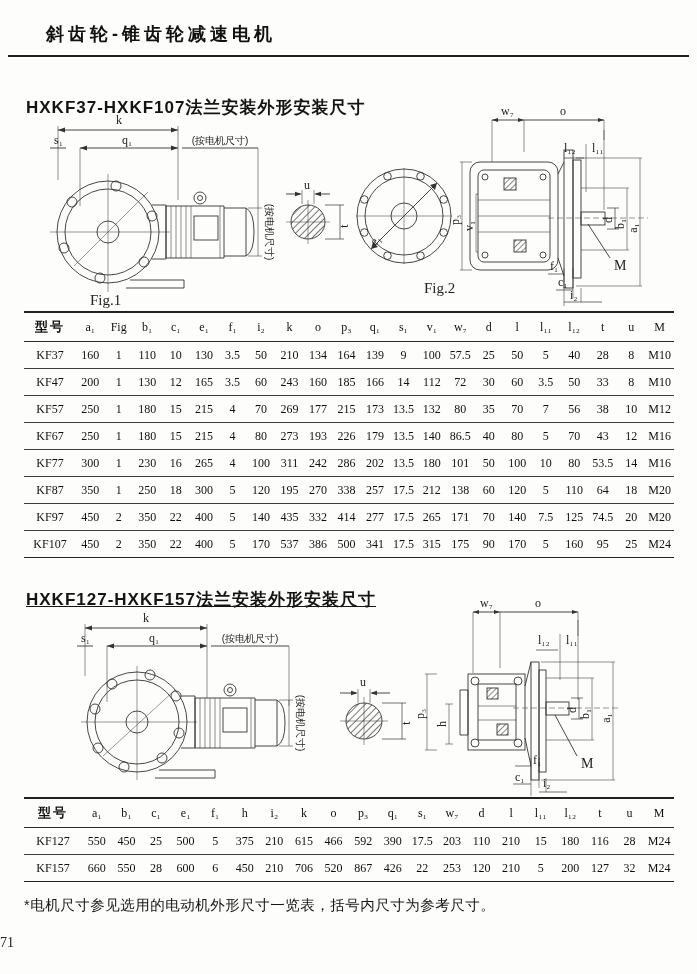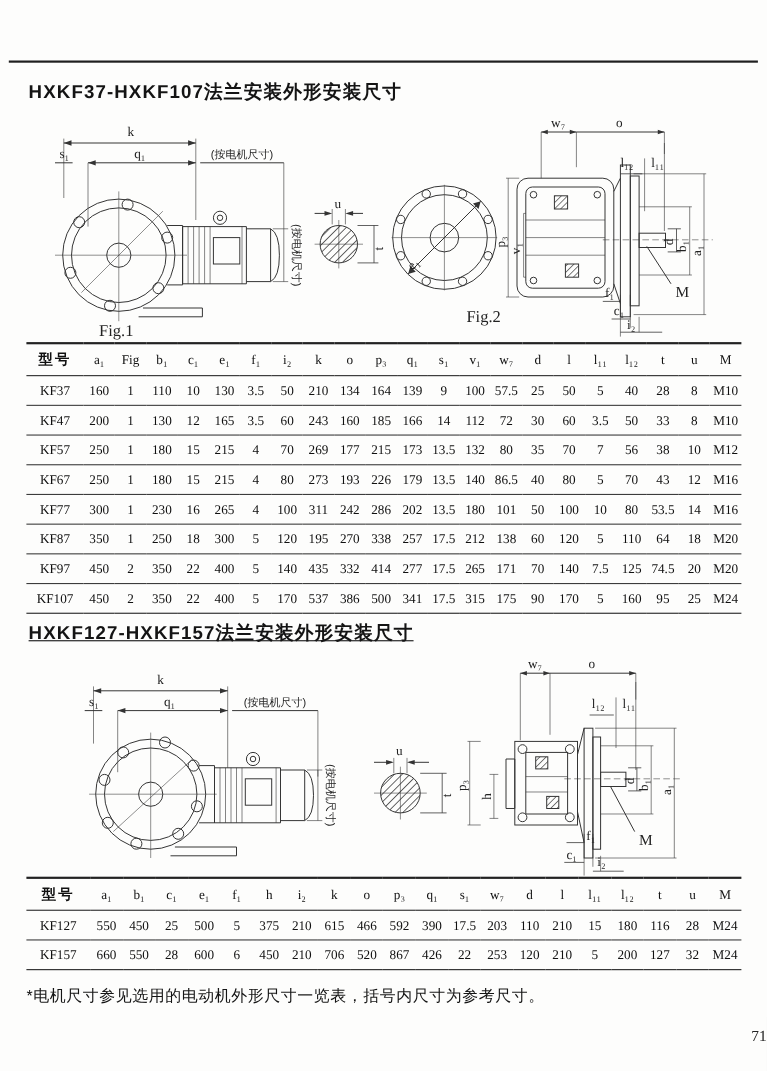--- a/index.html
+++ b/index.html
@@ -1,43 +1,44 @@
 <!DOCTYPE html>
 <html><head>
 <meta charset="utf-8">
 <style>
   html,body{margin:0;padding:0;}
   body{width:697px;height:974px;background:#f6f6f4;font-family:"Liberation Sans",sans-serif;color:#1b1b1b;position:relative;}
   .page{position:absolute;inset:0;background:#fdfdfc;overflow:hidden;}
   .doc-header{position:absolute;top:22px;left:46px;font-size:18px;font-weight:bold;letter-spacing:4px;color:#111;}
   .header-rule{position:absolute;top:55px;left:8px;width:681px;height:2px;background:#1f1f1f;}
-  .section-title{position:absolute;left:26px;font-size:17px;font-weight:600;letter-spacing:1px;color:#141414;}
+  .section-title{position:absolute;left:26px;font-size:17px;font-weight:600;letter-spacing:1px;color:#141414;margin-top:24px;}
   #sec1-title{top:72px;}
   #sec2-title{top:564px;text-decoration:underline;}
   svg{position:absolute;overflow:visible;}
   svg text{font-family:"Liberation Serif",serif;font-size:12px;fill:#222;}
   svg text.cjk{font-family:"Liberation Sans",sans-serif;font-size:10px;}
   svg text.cap{font-size:15px;}
   table.dims{position:absolute;left:24px;width:650px;border-collapse:collapse;table-layout:fixed;
     font-family:"Liberation Serif",serif;font-size:12px;text-align:center;color:#101010;}
   #table1{top:311px;}
   #table2{top:797px;}
   table.dims th{font-weight:normal;border-top:2px solid #222;border-bottom:1.5px solid #2a2a2a;padding:5px 0;white-space:nowrap;}
   table.dims th:first-child{font-family:"Liberation Sans",sans-serif;font-weight:bold;font-size:13px;letter-spacing:2px;text-align:center;}
   table.dims td{border-bottom:1px solid #3c3c3c;padding:5.5px 0;white-space:nowrap;}
   table.dims tbody tr:last-child td{border-bottom:1.5px solid #222;}
   .footnote{position:absolute;top:896px;left:24px;font-size:14.5px;letter-spacing:0.5px;color:#151515;}
-  .page-number{position:absolute;top:935px;left:0;width:100%;text-align:right;
+  .page-number{position:absolute;top:935px;left:0;width:100%;text-align:left;
     font-family:"Liberation Serif",serif;font-size:14px;color:#222;}
 </style>
 </head>
 <body>
 
 <div class="page">
 
+  <div class="doc-header">斜齿轮-锥齿轮减速电机</div>
   <div class="header-rule"></div>
 
   <div class="section-title" id="sec1-title">HXKF37-HXKF107法兰安装外形安装尺寸</div>
 
   <svg id="fig1" style="left:30px;top:108px" width="240" height="200" viewBox="0 0 240 200">
     <g stroke="#333" fill="none" stroke-width="0.9">
       <path d="M28,18 V72 M148,18 V92 M50,40 V98 M228,40 V100" stroke-width="0.55"></path>
       <path d="M28,22 H148"></path>
         <path d="M20,40 H36 M50,40 H148 M152,40 H228"></path>
       <path d="M28,22 l7,-2.4 v4.8 z M148,22 l-7,-2.4 v4.8 z M50,40 l7,-2.4 v4.8 z M148,40 l-7,-2.4 v4.8 z" fill="#333" stroke="none"></path>

